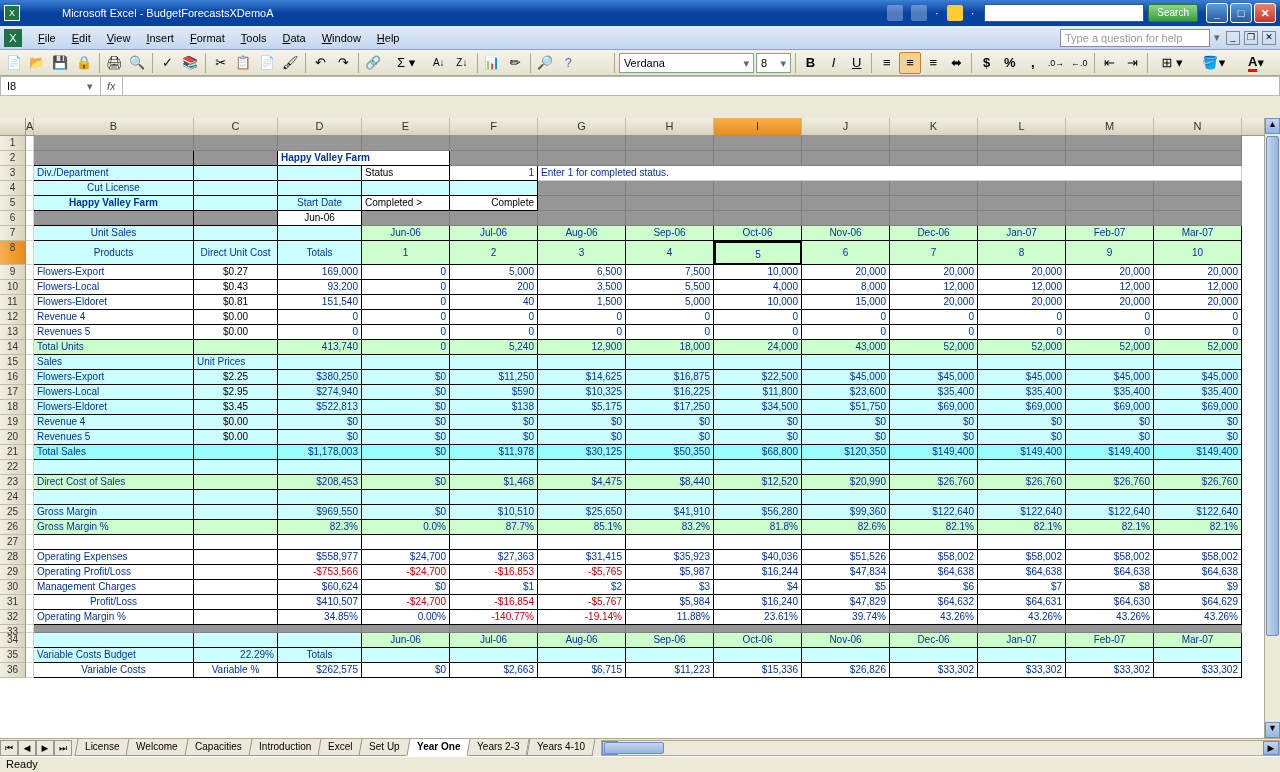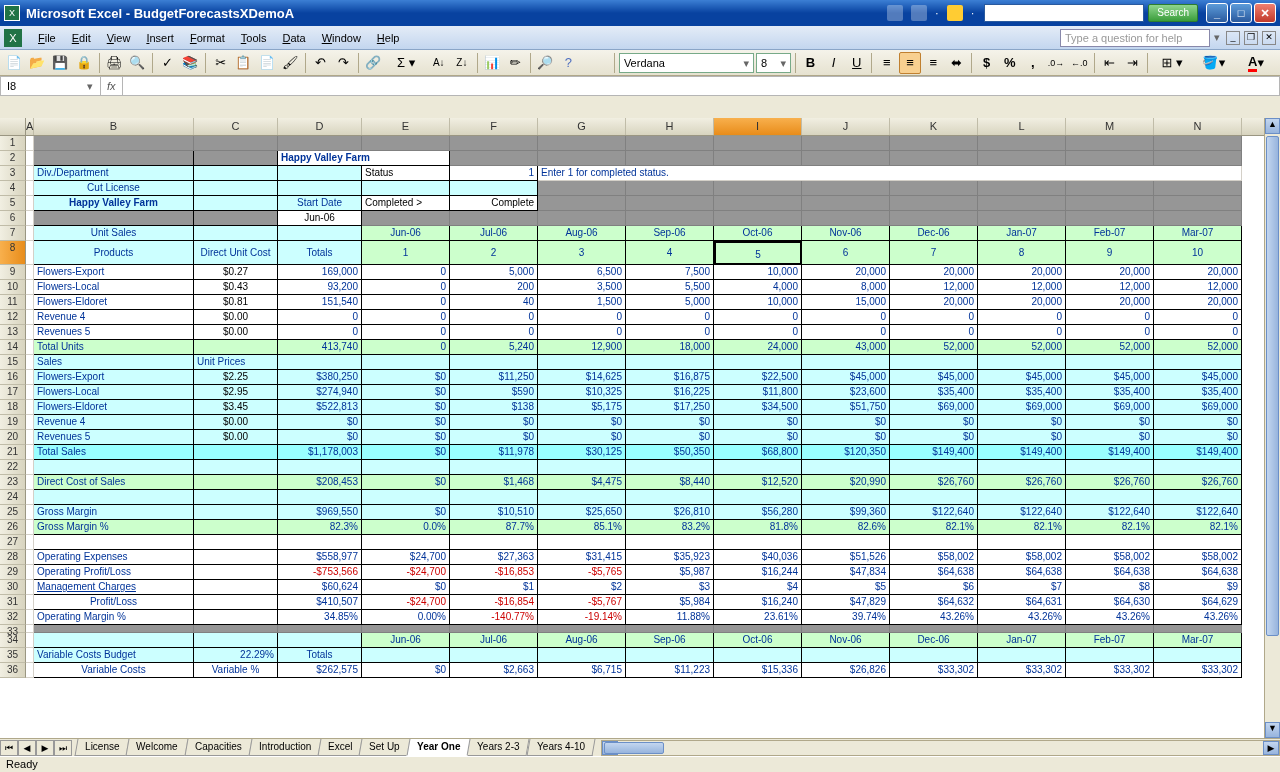--- a/index.html
+++ b/index.html
@@ -1,21 +1,21 @@
 <!DOCTYPE html>
 <html><head>
 <meta charset="utf-8">
 <style>
 * { margin: 0; padding: 0; box-sizing: border-box; font-family: Tahoma, Verdana, sans-serif; }
 body { background: #ece9d8; font-size: 11px; overflow: hidden; user-select: none; }
 
 
 .titlebar { height: 26px; background: linear-gradient(#3c7fd4, #0842a0 50%, #0842a0); display: flex; align-items: center; color: #fff; padding: 0 4px; }
 .titlebar .logo { width: 16px; height: 16px; background: #217346; display: inline-block; margin-right: 6px; border: 1px solid #fff; font-size: 9px; text-align: center; color: #fff; line-height: 14px; }
-.titlebar .title { font-weight: bold; font-size: 13px; flex: 1; }
+.titlebar .title { font-weight: normal; font-size: 11px; flex: 1; margin-left: 36px; }
 .titlebar .search-area { display: flex; align-items: center; gap: 4px; margin-right: 8px; }
 .titlebar .search-box { height: 18px; width: 160px; background: #fff; border: 1px solid #2a5a9e; padding: 0 4px; font-size: 11px; }
 .titlebar .search-btn { height: 18px; background: linear-gradient(#8fd68f,#3a9d3a); color: #fff; border: 1px solid #2e7d2e; border-radius: 2px; padding: 0 8px; font-size: 10px; line-height: 16px; }
 .titlebar .win-btns { display: flex; gap: 2px; }
 .titlebar .win-btn { width: 22px; height: 20px; border: 1px solid #fff; border-radius: 3px; background: linear-gradient(#5c9bd9,#2a5a9e); display: flex; align-items: center; justify-content: center; color: #fff; font-weight: bold; }
 .titlebar .close-btn { background: linear-gradient(#f08070,#c0392b); }
 .titlebar .aux-icons { display: flex; gap: 8px; margin-right: 10px; align-items: center; }
 .titlebar .aux-icon { width: 16px; height: 16px; background: rgba(255,255,255,.3); border-radius: 2px; }
 
 
@@ -646,21 +646,21 @@
         <div class="cell brd bg-lcyan" style="width: 88px;"></div>
       </div>
       <div class="row">
         <div class="cell " style="width: 8px;"></div>
         <div class="cell blue brd bg-lcyan" style="width: 160px;">Gross Margin</div>
         <div class="cell brd bg-lcyan" style="width: 84px;"></div>
         <div class="cell blue r brd bg-lcyan" style="width: 84px;">$969,550</div>
         <div class="cell blue r brd bg-lcyan" style="width: 88px;">$0</div>
         <div class="cell blue r brd bg-lcyan" style="width: 88px;">$10,510</div>
         <div class="cell blue r brd bg-lcyan" style="width: 88px;">$25,650</div>
-        <div class="cell blue r brd bg-lcyan" style="width: 88px;">$26,810</div>
+        <div class="cell blue r brd bg-lcyan" style="width: 88px;">$41,910</div>
         <div class="cell blue r brd bg-lcyan" style="width: 88px;">$56,280</div>
         <div class="cell blue r brd bg-lcyan" style="width: 88px;">$99,360</div>
         <div class="cell blue r brd bg-lcyan" style="width: 88px;">$122,640</div>
         <div class="cell blue r brd bg-lcyan" style="width: 88px;">$122,640</div>
         <div class="cell blue r brd bg-lcyan" style="width: 88px;">$122,640</div>
         <div class="cell blue r brd bg-lcyan" style="width: 88px;">$122,640</div>
       </div>
       <div class="row">
         <div class="cell " style="width: 8px;"></div>
         <div class="cell blue brd bg-lgreen" style="width: 160px;">Gross Margin %</div>
@@ -720,21 +720,21 @@
         <div class="cell r brd blue" style="width: 88px; text-align: right;">$5,987</div>
         <div class="cell r brd blue" style="width: 88px;">$16,244</div>
         <div class="cell r brd blue" style="width: 88px;">$47,834</div>
         <div class="cell r brd blue" style="width: 88px;">$64,638</div>
         <div class="cell r brd blue" style="width: 88px;">$64,638</div>
         <div class="cell r brd blue" style="width: 88px;">$64,638</div>
         <div class="cell r brd blue" style="width: 88px;">$64,638</div>
       </div>
       <div class="row">
         <div class="cell " style="width: 8px;"></div>
-        <div class="cell blue brd" style="width: 160px; text-decoration: underline;">Management Charges</div>
+        <div class="cell blue brd" style="width: 160px;">Management Charges</div>
         <div class="cell brd" style="width: 84px;"></div>
         <div class="cell blue r brd" style="width: 84px;">$60,624</div>
         <div class="cell blue r brd" style="width: 88px;">$0</div>
         <div class="cell blue r brd" style="width: 88px;">$1</div>
         <div class="cell blue r brd" style="width: 88px;">$2</div>
         <div class="cell blue r brd" style="width: 88px;">$3</div>
         <div class="cell blue r brd" style="width: 88px;">$4</div>
         <div class="cell blue r brd" style="width: 88px;">$5</div>
         <div class="cell blue r brd" style="width: 88px;">$6</div>
         <div class="cell blue r brd" style="width: 88px;">$7</div>

